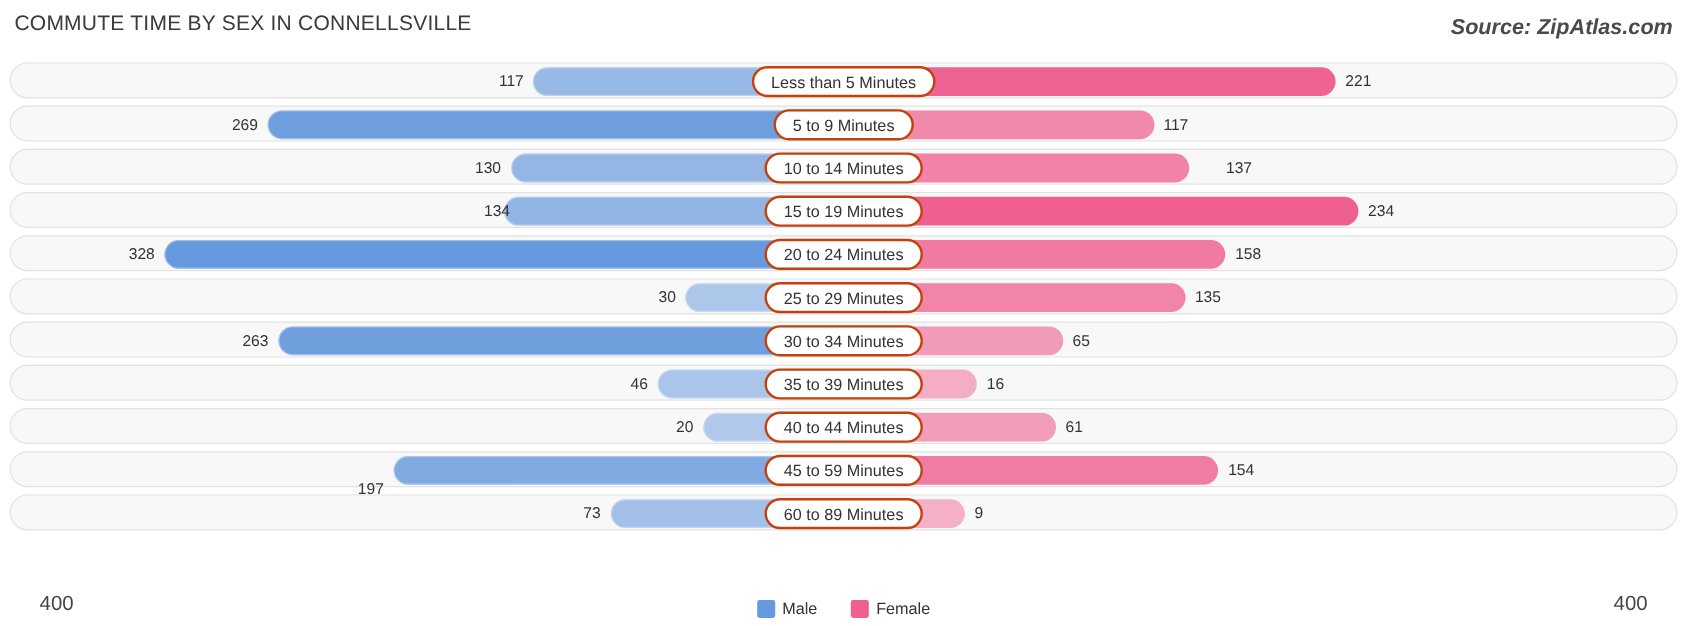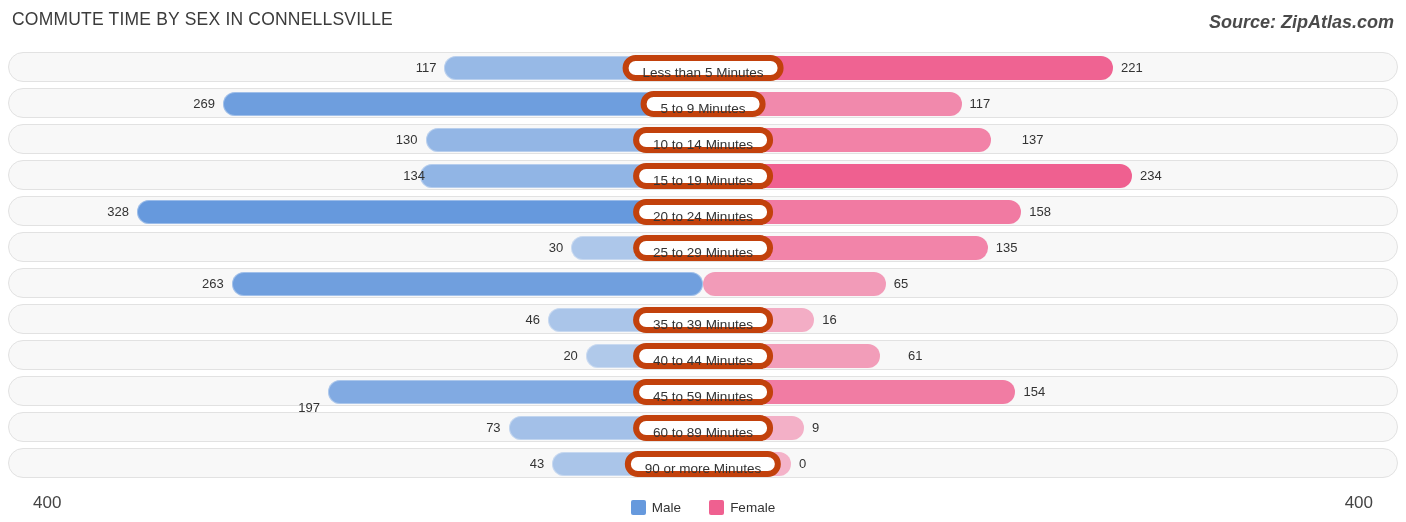--- a/index.html
+++ b/index.html
@@ -81,21 +81,21 @@
 
   .cat-label {
     position: absolute;
     left: 50%;
     top: 2px;
     transform: translateX(-50%);
     height: 26px;
     line-height: 24px;
     padding: 0 14px;
     background: #ffffff;
-    border: 6px solid #c2410c;
+    border: 2px solid #c2410c;
     border-radius: 13px;
     font-size: 13.5px;
     color: #333;
     white-space: nowrap;
     z-index: 3;
   }
 
   #axis-left, #axis-right {
     position: absolute;
     bottom: 9px;
@@ -196,40 +196,41 @@
       </div>
       <div class="row">
         <div class="track-left">
           <div class="bar male" style="width: 471.322px; background: rgb(102, 153, 221); opacity: 0.93;"></div>
           <div class="val" style="right: 479.322px;">263</div>
         </div>
         <div class="track-right">
           <div class="bar female" style="width: 182.738px; background: rgb(239, 96, 144); opacity: 0.61;"></div>
           <div class="val" style="left: 190.738px;">65</div>
         </div>
+        <div class="cat-label">30 to 34 Minutes</div>
       </div>
       <div class="row">
         <div class="track-left">
           <div class="bar male" style="width: 155.045px; background: rgb(102, 153, 221); opacity: 0.53;"></div>
           <div class="val" style="right: 163.045px;">46</div>
         </div>
         <div class="track-right">
           <div class="bar female" style="width: 111.32px; background: rgb(239, 96, 144); opacity: 0.49;"></div>
           <div class="val" style="left: 119.32px;">16</div>
         </div>
         <div class="cat-label">35 to 39 Minutes</div>
       </div>
       <div class="row">
         <div class="track-left">
           <div class="bar male" style="width: 117.15px; background: rgb(102, 153, 221); opacity: 0.49;"></div>
           <div class="val" style="right: 125.15px;">20</div>
         </div>
         <div class="track-right">
           <div class="bar female" style="width: 176.907px; background: rgb(239, 96, 144); opacity: 0.6;"></div>
-          <div class="val" style="left: 184.907px; margin-left: 20px;">61</div>
+          <div class="val" style="left: 184.907px;">61</div>
         </div>
         <div class="cat-label">40 to 44 Minutes</div>
       </div>
       <div class="row">
         <div class="track-left">
           <div class="bar male" style="width: 375.127px; background: rgb(102, 153, 221); opacity: 0.81;"></div>
           <div class="val" style="right: 383.127px; margin-top: 16px;">197</div>
         </div>
         <div class="track-right">
           <div class="bar female" style="width: 312.455px; background: rgb(239, 96, 144); opacity: 0.82;"></div>
@@ -240,31 +241,20 @@
       <div class="row">
         <div class="track-left">
           <div class="bar male" style="width: 194.397px; background: rgb(102, 153, 221); opacity: 0.58;"></div>
           <div class="val" style="right: 202.397px;">73</div>
         </div>
         <div class="track-right">
           <div class="bar female" style="width: 101.118px; background: rgb(239, 96, 144); opacity: 0.47;"></div>
           <div class="val" style="left: 109.118px;">9</div>
         </div>
         <div class="cat-label">60 to 89 Minutes</div>
-      </div>
-      <div class="row">
-        <div class="track-left">
-          <div class="bar male" style="width: 150.673px; background: rgb(102, 153, 221); opacity: 0.53;"></div>
-          <div class="val" style="right: 158.673px;">43</div>
-        </div>
-        <div class="track-right">
-          <div class="bar female" style="width: 88px; background: rgb(239, 96, 144); opacity: 0.45;"></div>
-          <div class="val" style="left: 96px;">0</div>
-        </div>
-        <div class="cat-label">90 or more Minutes</div>
       </div>
     </div>
 
   <div id="axis-left">400</div>
   <div id="axis-right">400</div>
 
   <div id="legend">
       <div class="legend-item">
         <span class="legend-swatch" style="background: rgb(102, 153, 221);"></span>
         <span>Male</span>

